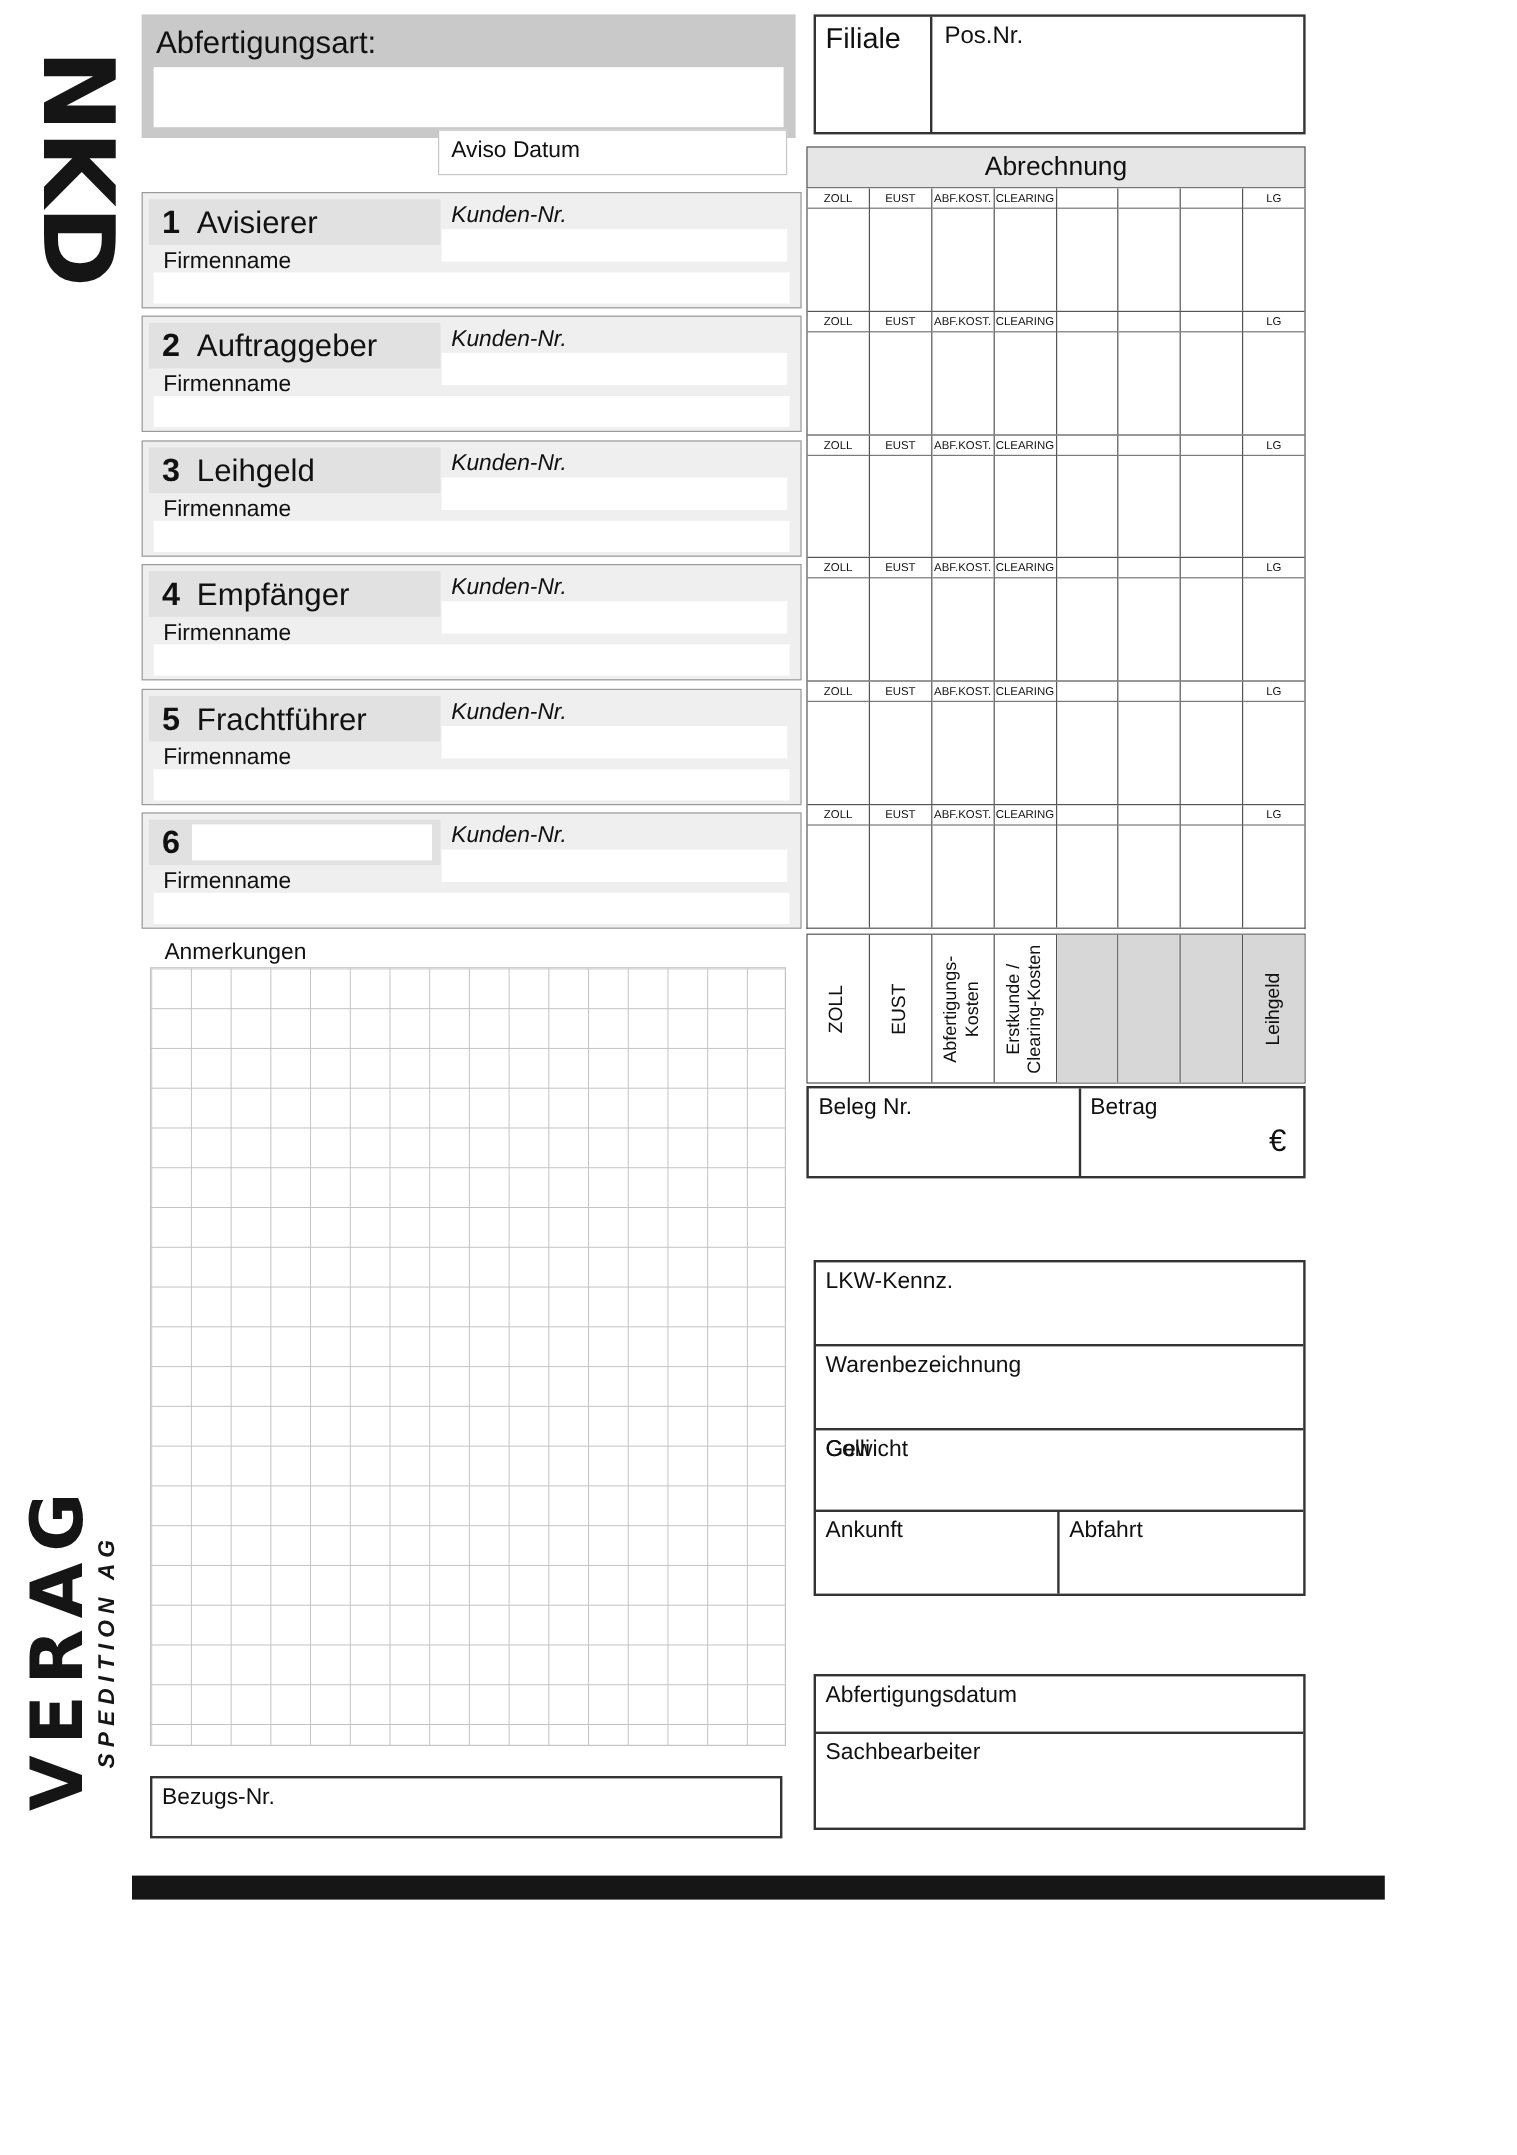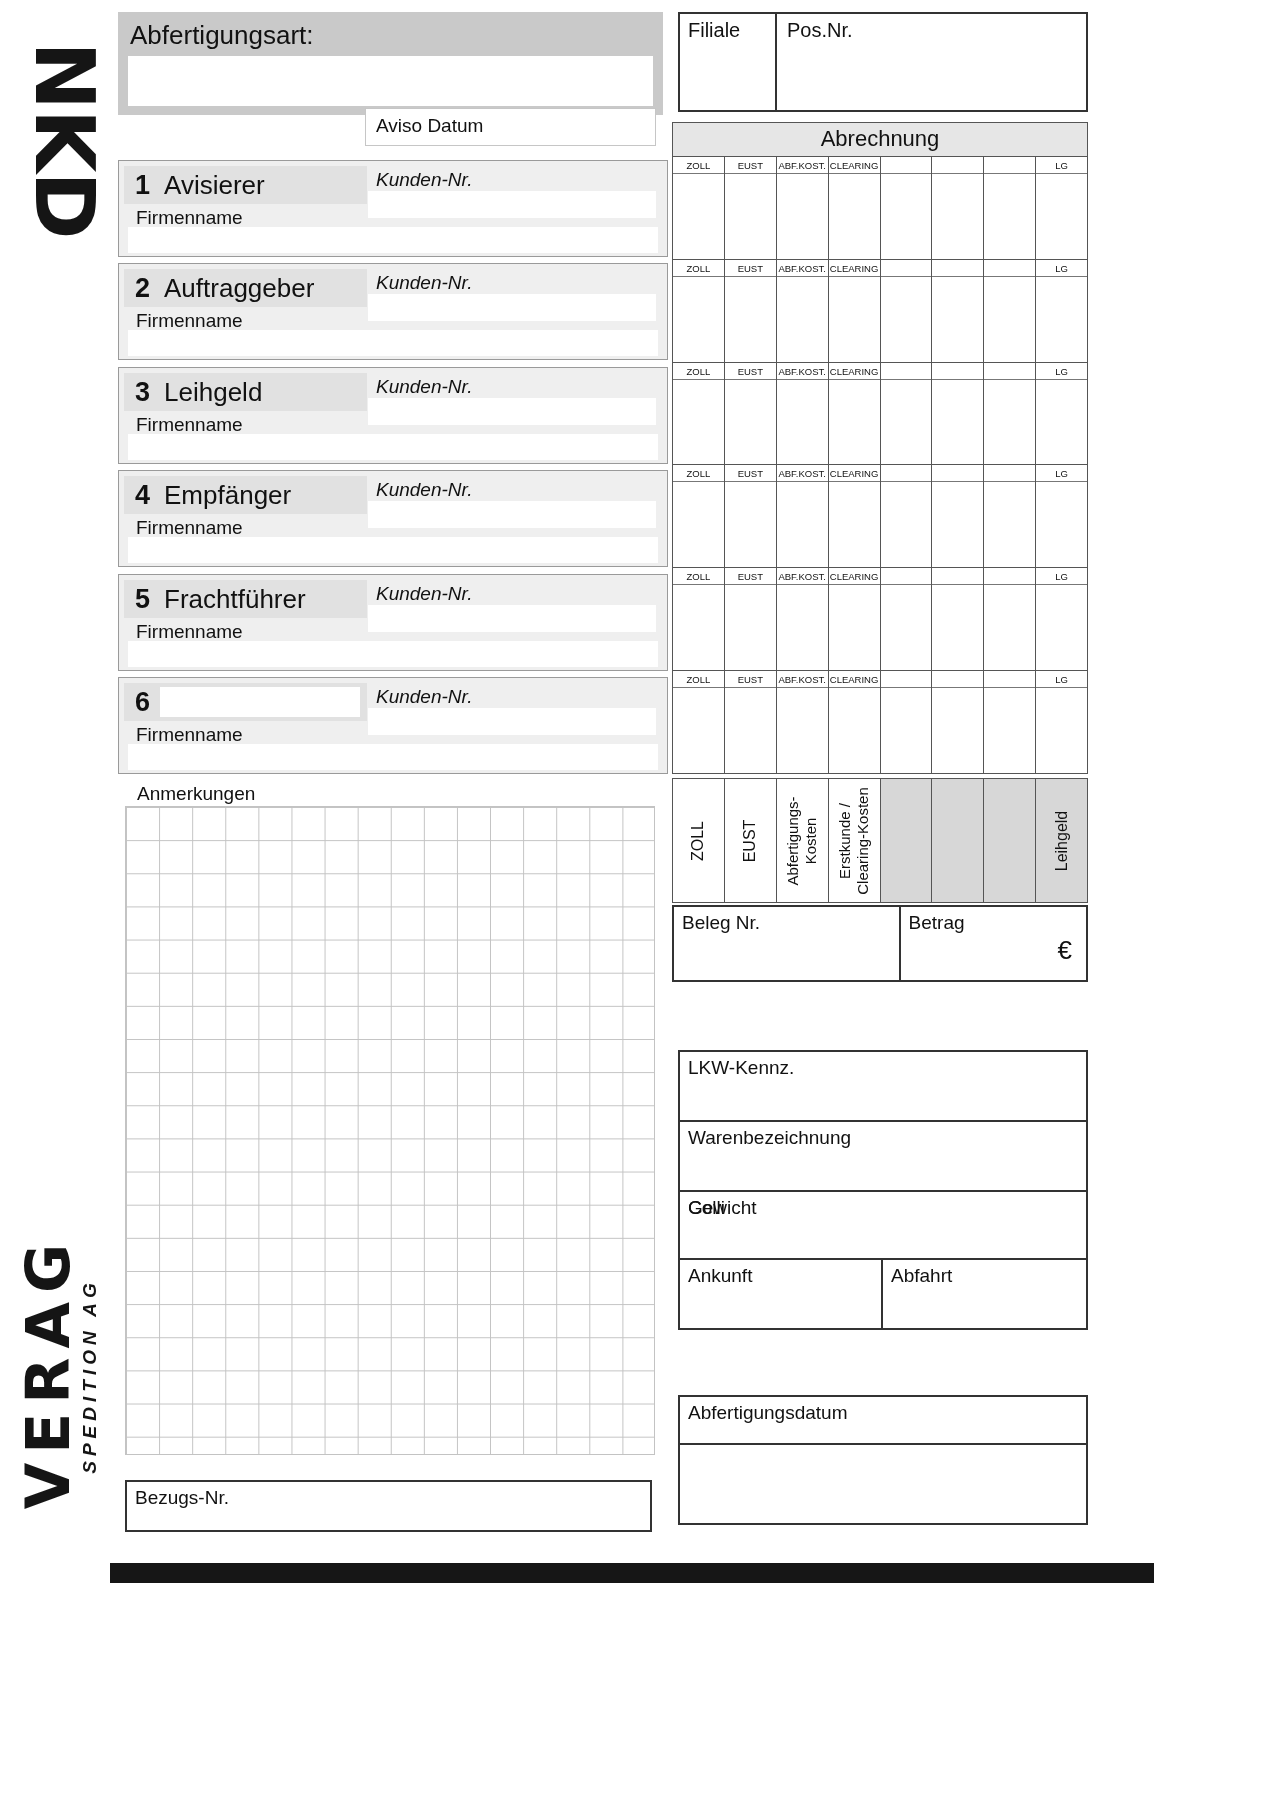--- a/index.html
+++ b/index.html
@@ -40,21 +40,21 @@
     position:absolute; left:118px; top:12px; width:545px; height:103px;
     background:#c9c9c9;
   }
   .abfart-label { position:absolute; left:12px; top:8px; font-size:26px; }
   .abfart-input { position:absolute; left:10px; top:44px; width:525px; height:50px; background:#fff; }
   .filiale-box {
     position:absolute; left:678px; top:12px; width:410px; height:100px;
     border:2px solid #333; background:#fff;
   }
   .filiale-divider { position:absolute; left:95px; top:0; width:2px; height:100%; background:#333; }
-  .filiale-label { position:absolute; left:8px; top:5px; font-size:20px; }
+  .filiale-label { position:absolute; left:8px; top:5px; font-size:24px; }
   .posnr-label { position:absolute; left:107px; top:5px; font-size:20px; }
   .aviso-box {
     position:absolute; left:365px; top:108px; width:291px; height:38px;
     background:#fff; border:1px solid #c6c6c6;
   }
   .aviso-label { position:absolute; left:10px; top:6px; font-size:19px; }
   
   .party {
     position:absolute; left:118px; width:550px; height:97px;
     background:#efefef; border:1px solid #9a9a9a;
@@ -477,20 +477,23 @@
       <div class="lkw-half">
         <span class="box-label">Abfahrt</span>
       </div>
     </div>
   </div>
 
   <div class="abf-box">
     <div class="abf-row1">
       <span class="box-label">Abfertigungsdatum</span>
     </div>
+    <div class="abf-row2">
+      <span class="box-label">Sachbearbeiter</span>
+    </div>
   </div>
 
   <div class="bezugs-box">
     <span class="box-label">Bezugs-Nr.</span>
   </div>
 
   <div class="bottom-bar"></div>
 
 </div>
 

